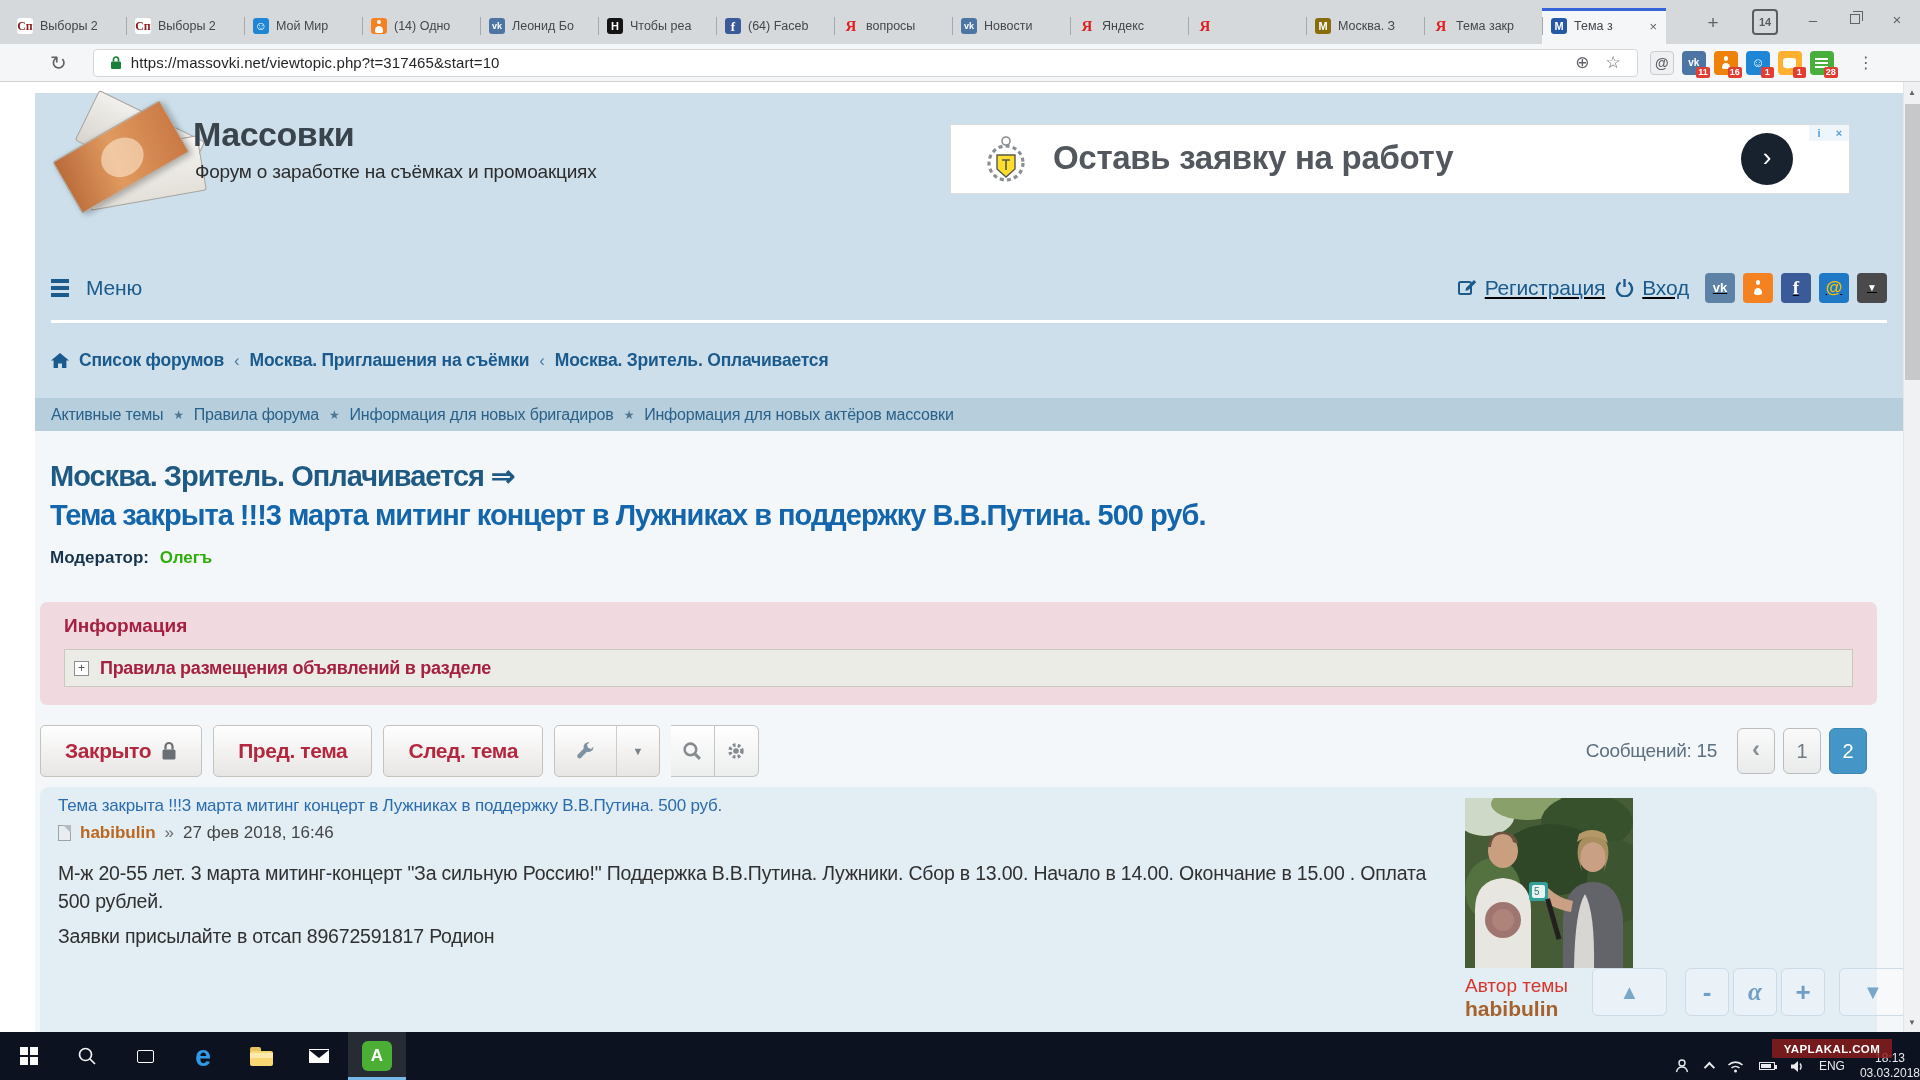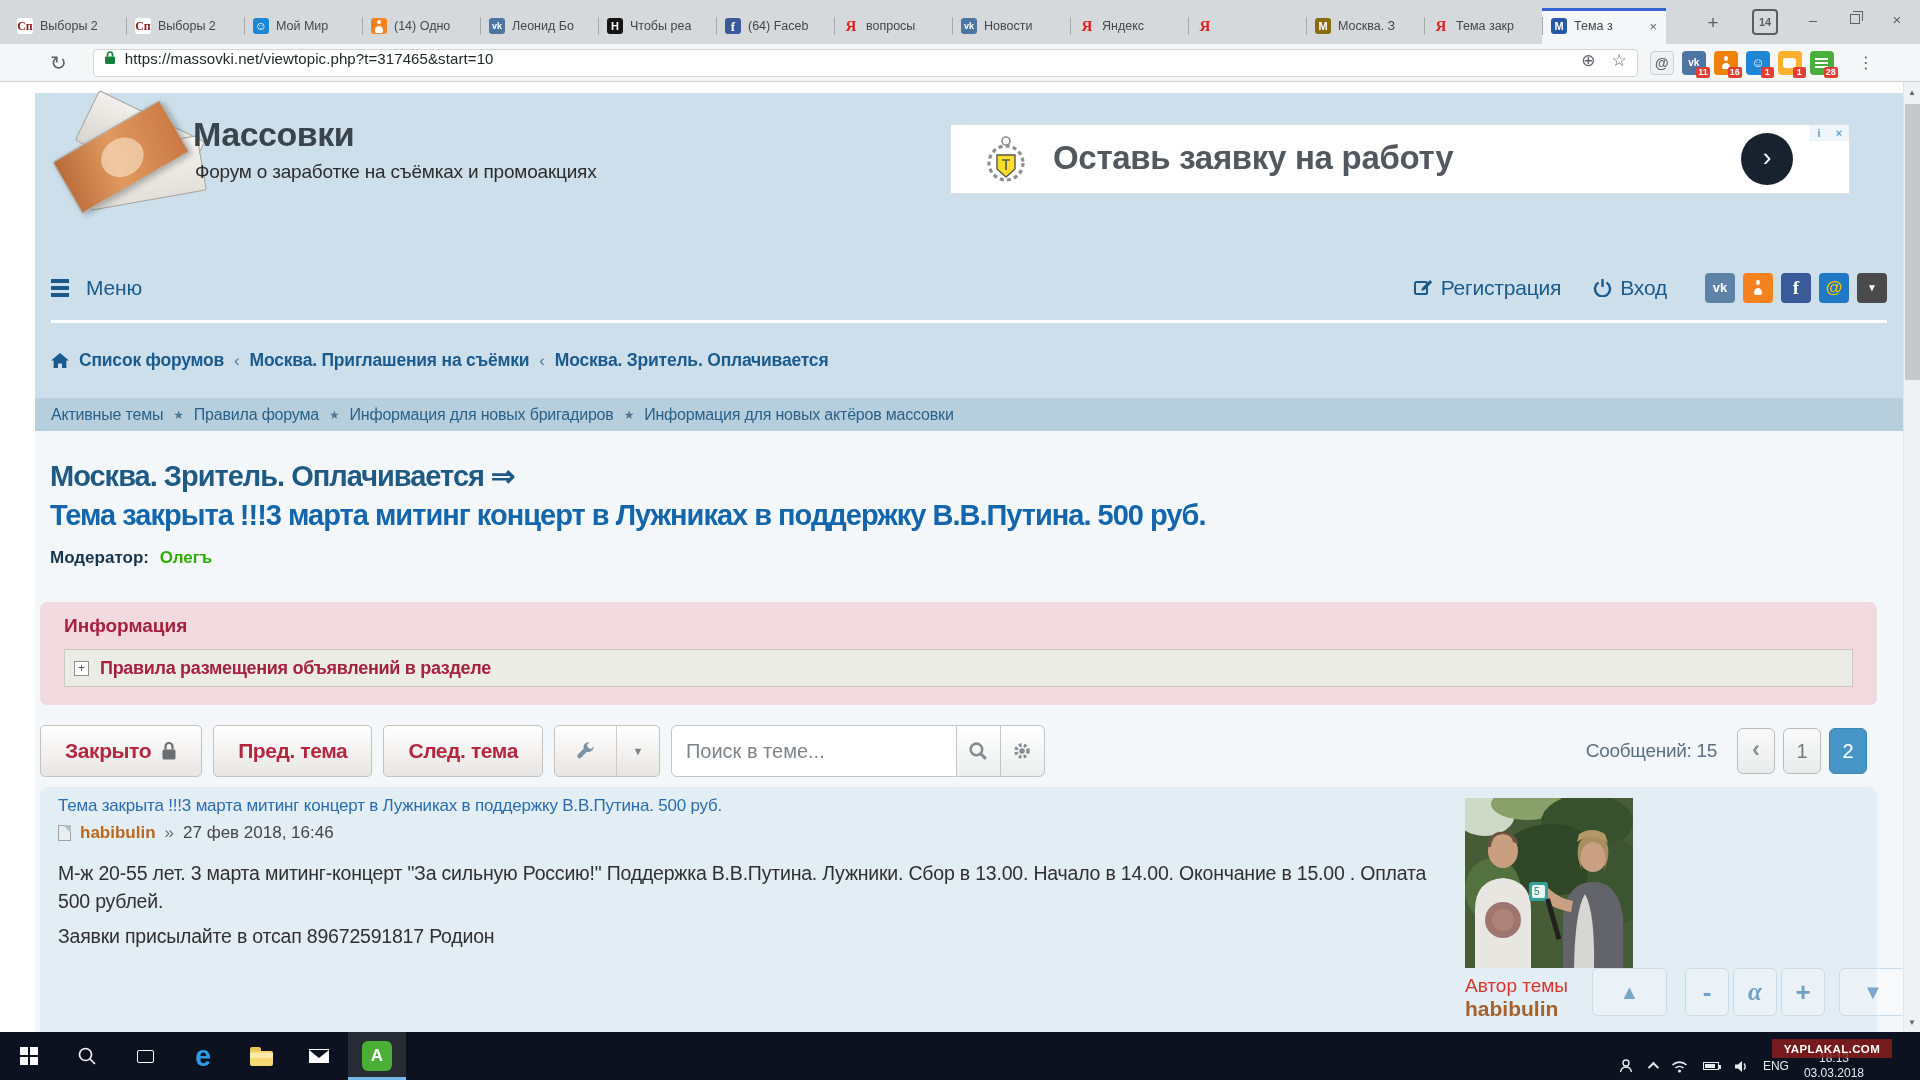--- a/index.html
+++ b/index.html
@@ -40,21 +40,21 @@
   .wctrls { position:absolute; right:2px; top:0; height:38px; display:flex; align-items:center; }
   .wc { width:42px; height:38px; display:flex; align-items:center; justify-content:center; color:#5f6368; font-size:15px; }
   .restore { position:relative; width:10px; height:10px; border:1.5px solid #5f6368; }
   .restore::before { content:""; position:absolute; left:2px; top:-4px; width:9px; height:9px;
                      border-top:1.5px solid #5f6368; border-right:1.5px solid #5f6368; }
 
   .abar { position:absolute; top:44px; left:0; width:1920px; height:38px; background:#f5f6f7;
           border-bottom:1px solid #d0d1d3; display:flex; align-items:center; }
   .reload { margin-left:50px; font-size:20px; color:#5f6368; }
   .omni { margin-left:26px; width:1545px; height:28px; background:#fff; border:1px solid #d4d7da; border-radius:4px;
-          display:flex; align-items:flex-start; padding:0 10px; }
+          display:flex; align-items:center; padding:0 16px; }
   .url { font-size:15px; color:#232629; margin-left:9px; letter-spacing:0.1px; }
   .omni-right { margin-left:auto; display:flex; gap:16px; color:#5f6368; font-size:17px; }
   .exts { display:flex; align-items:center; gap:8px; margin-left:12px; }
   .ext { position:relative; width:24px; height:24px; border-radius:4px; display:flex; align-items:center;
          justify-content:center; color:#fff; font-weight:bold; }
   .badge { position:absolute; right:-4px; bottom:-3px; background:#e23d32; color:#fff; font-size:9px; font-weight:bold;
            padding:0 2px; min-width:13px; height:11px; line-height:11px; text-align:center; border-radius:2px; }
   .e-at { background:#eef0f2; border:1px solid #c9cdd1; color:#5f6368; font-size:14px; }
   .e-vk { background:#4c75a3; font-size:10px; }
   .e-ok { background:#ee8208; }
@@ -93,21 +93,21 @@
   .ad-btn { position:absolute; right:56px; top:8px; width:52px; height:52px; border-radius:50%; background:#17222e;
             color:#fff; font-size:26px; display:flex; align-items:center; justify-content:center; padding-bottom:3px; }
   .ad-corner { position:absolute; right:0; top:0; display:flex; }
   .ad-ci { width:20px; height:16px; background:#eef5fb; color:#58a0d6; font-size:11px; display:flex; align-items:center;
            justify-content:center; font-weight:bold; }
 
   .menubar { height:65px; display:flex; align-items:center; padding:0 16px; }
   .hamb { display:inline-flex; flex-direction:column; gap:3px; margin-right:9px; }
   .hamb i { width:18px; height:4px; background:#1a5a8c; }
   .navitem { display:flex; align-items:center; gap:8px; font-size:21px; color:#1a5a8c; letter-spacing:-0.2px; }
-  .nav-right { margin-left:auto; display:flex; align-items:center; gap:32px; }
+  .nav-right { margin-left:auto; display:flex; align-items:center; gap:10px;text-decoration:underline; }
   .socials { display:flex; gap:8px; margin-left:6px; }
   .sb { width:30px; height:30px; border-radius:4px; display:flex; align-items:center; justify-content:center;
         color:#fff; font-weight:bold; }
   .sb-vk { background:#5d82a6; font-size:13px; } .sb-vk::before { content:"vk"; }
   .sb-fb { background:#3a5a98; font-family:"Liberation Serif",serif; font-size:19px; } .sb-fb::before { content:"f"; }
   .sb-ml { background:#2079c7; color:#f8c300; font-size:17px; } .sb-ml::before { content:"@"; }
   .sb-dd { background:#4a4a4a; font-size:10px; } .sb-dd::before { content:"▼"; }
 
   .whr { height:3px; background:#fff; margin:0 16px; }
 
@@ -199,21 +199,21 @@
   .edge-e { font-size:29px; font-weight:bold; color:#2e9ae8; }
   .folder { position:relative; width:23px; height:15px; background:#f8d775; border-radius:1px 2px 2px 2px; margin-top:5px; }
   .folder::before { content:""; position:absolute; left:0; top:-4px; width:11px; height:4px; background:#e9c35e;
                     border-radius:2px 2px 0 0; }
   .folder::after { content:""; position:absolute; left:0; top:2px; width:23px; height:5px; background:#fce9ad; }
   .mailenv { position:relative; width:20px; height:14px; background:#fff; }
   .mailenv::before { content:""; position:absolute; left:0; top:0; border-left:10px solid transparent;
                      border-right:10px solid transparent; border-top:8px solid #0d1220; transform:translateY(1px); }
   .appA { width:30px; height:30px; border-radius:6px; background:#4caf35; color:#fff; font-weight:bold; font-size:17px;
           display:flex; align-items:center; justify-content:center; }
-  .tray { margin-left:auto; display:flex; align-items:center; gap:15px; padding-right:56px; font-size:12px;margin-top:20px; }
+  .tray { margin-left:auto; display:flex; align-items:center; gap:15px; font-size:12px;margin-top:20px; }
   .chev-up { width:8px; height:8px; border-top:2px solid #e8eaed; border-right:2px solid #e8eaed;
              transform:rotate(-45deg) translateY(2px); }
   .batt { position:relative; width:16px; height:8px; border:1px solid #e8eaed; }
   .batt::before { content:""; position:absolute; left:1px; top:1px; bottom:1px; width:10px; background:#e8eaed; }
   .batt::after { content:""; position:absolute; right:-3px; top:2px; width:2px; height:4px; background:#e8eaed; }
   .clock { text-align:center; line-height:1.25; }
   .watermark { position:absolute; left:1756px; top:1039px; width:120px; height:19px; background:rgba(142,29,29,.82);
                color:#fff; font-size:11.5px; font-weight:bold; display:flex; align-items:center; justify-content:center;
                letter-spacing:.4px; z-index:6;margin-left:16px; }
 </style>
@@ -447,21 +447,20 @@
           <span class="tbtn">След. тема</span>
           <span class="split">
             <span class="seg1">
               <svg width="21" height="21" viewBox="0 0 24 24">
                 <path d="M21 7 a5.5 5.5 0 0 1 -7.4 5.2 L7 19 a2.6 2.6 0 1 1 -3.7 -3.7 L10 8.6 A5.5 5.5 0 0 1 16.5 1.5 l-2.8 2.8 1.2 3.5 3.5 1.2 2.8 -2.8 z" fill="#7d93a3"></path>
               </svg>
             </span>
             <span class="seg2">▼</span>
           </span>
           <span class="tsearch">
-            <input class="tinput" placeholder="Поиск в теме..." style="">
             <span class="tsbtn">
               <svg width="20" height="20" viewBox="0 0 19 19">
                 <circle cx="8" cy="8" r="5.5" fill="none" stroke="#858b90" stroke-width="2.4"></circle>
                 <line x1="12.5" y1="12.5" x2="17" y2="17" stroke="#858b90" stroke-width="2.8"></line>
               </svg>
             </span>
             <span class="tsbtn last">
               <svg width="20" height="20" viewBox="0 0 20 20">
                 <circle cx="10" cy="10" r="6" fill="none" stroke="#858b90" stroke-width="3.4" stroke-dasharray="2.6 2.3"></circle>
                 <circle cx="10" cy="10" r="2.8" fill="#858b90"></circle>

